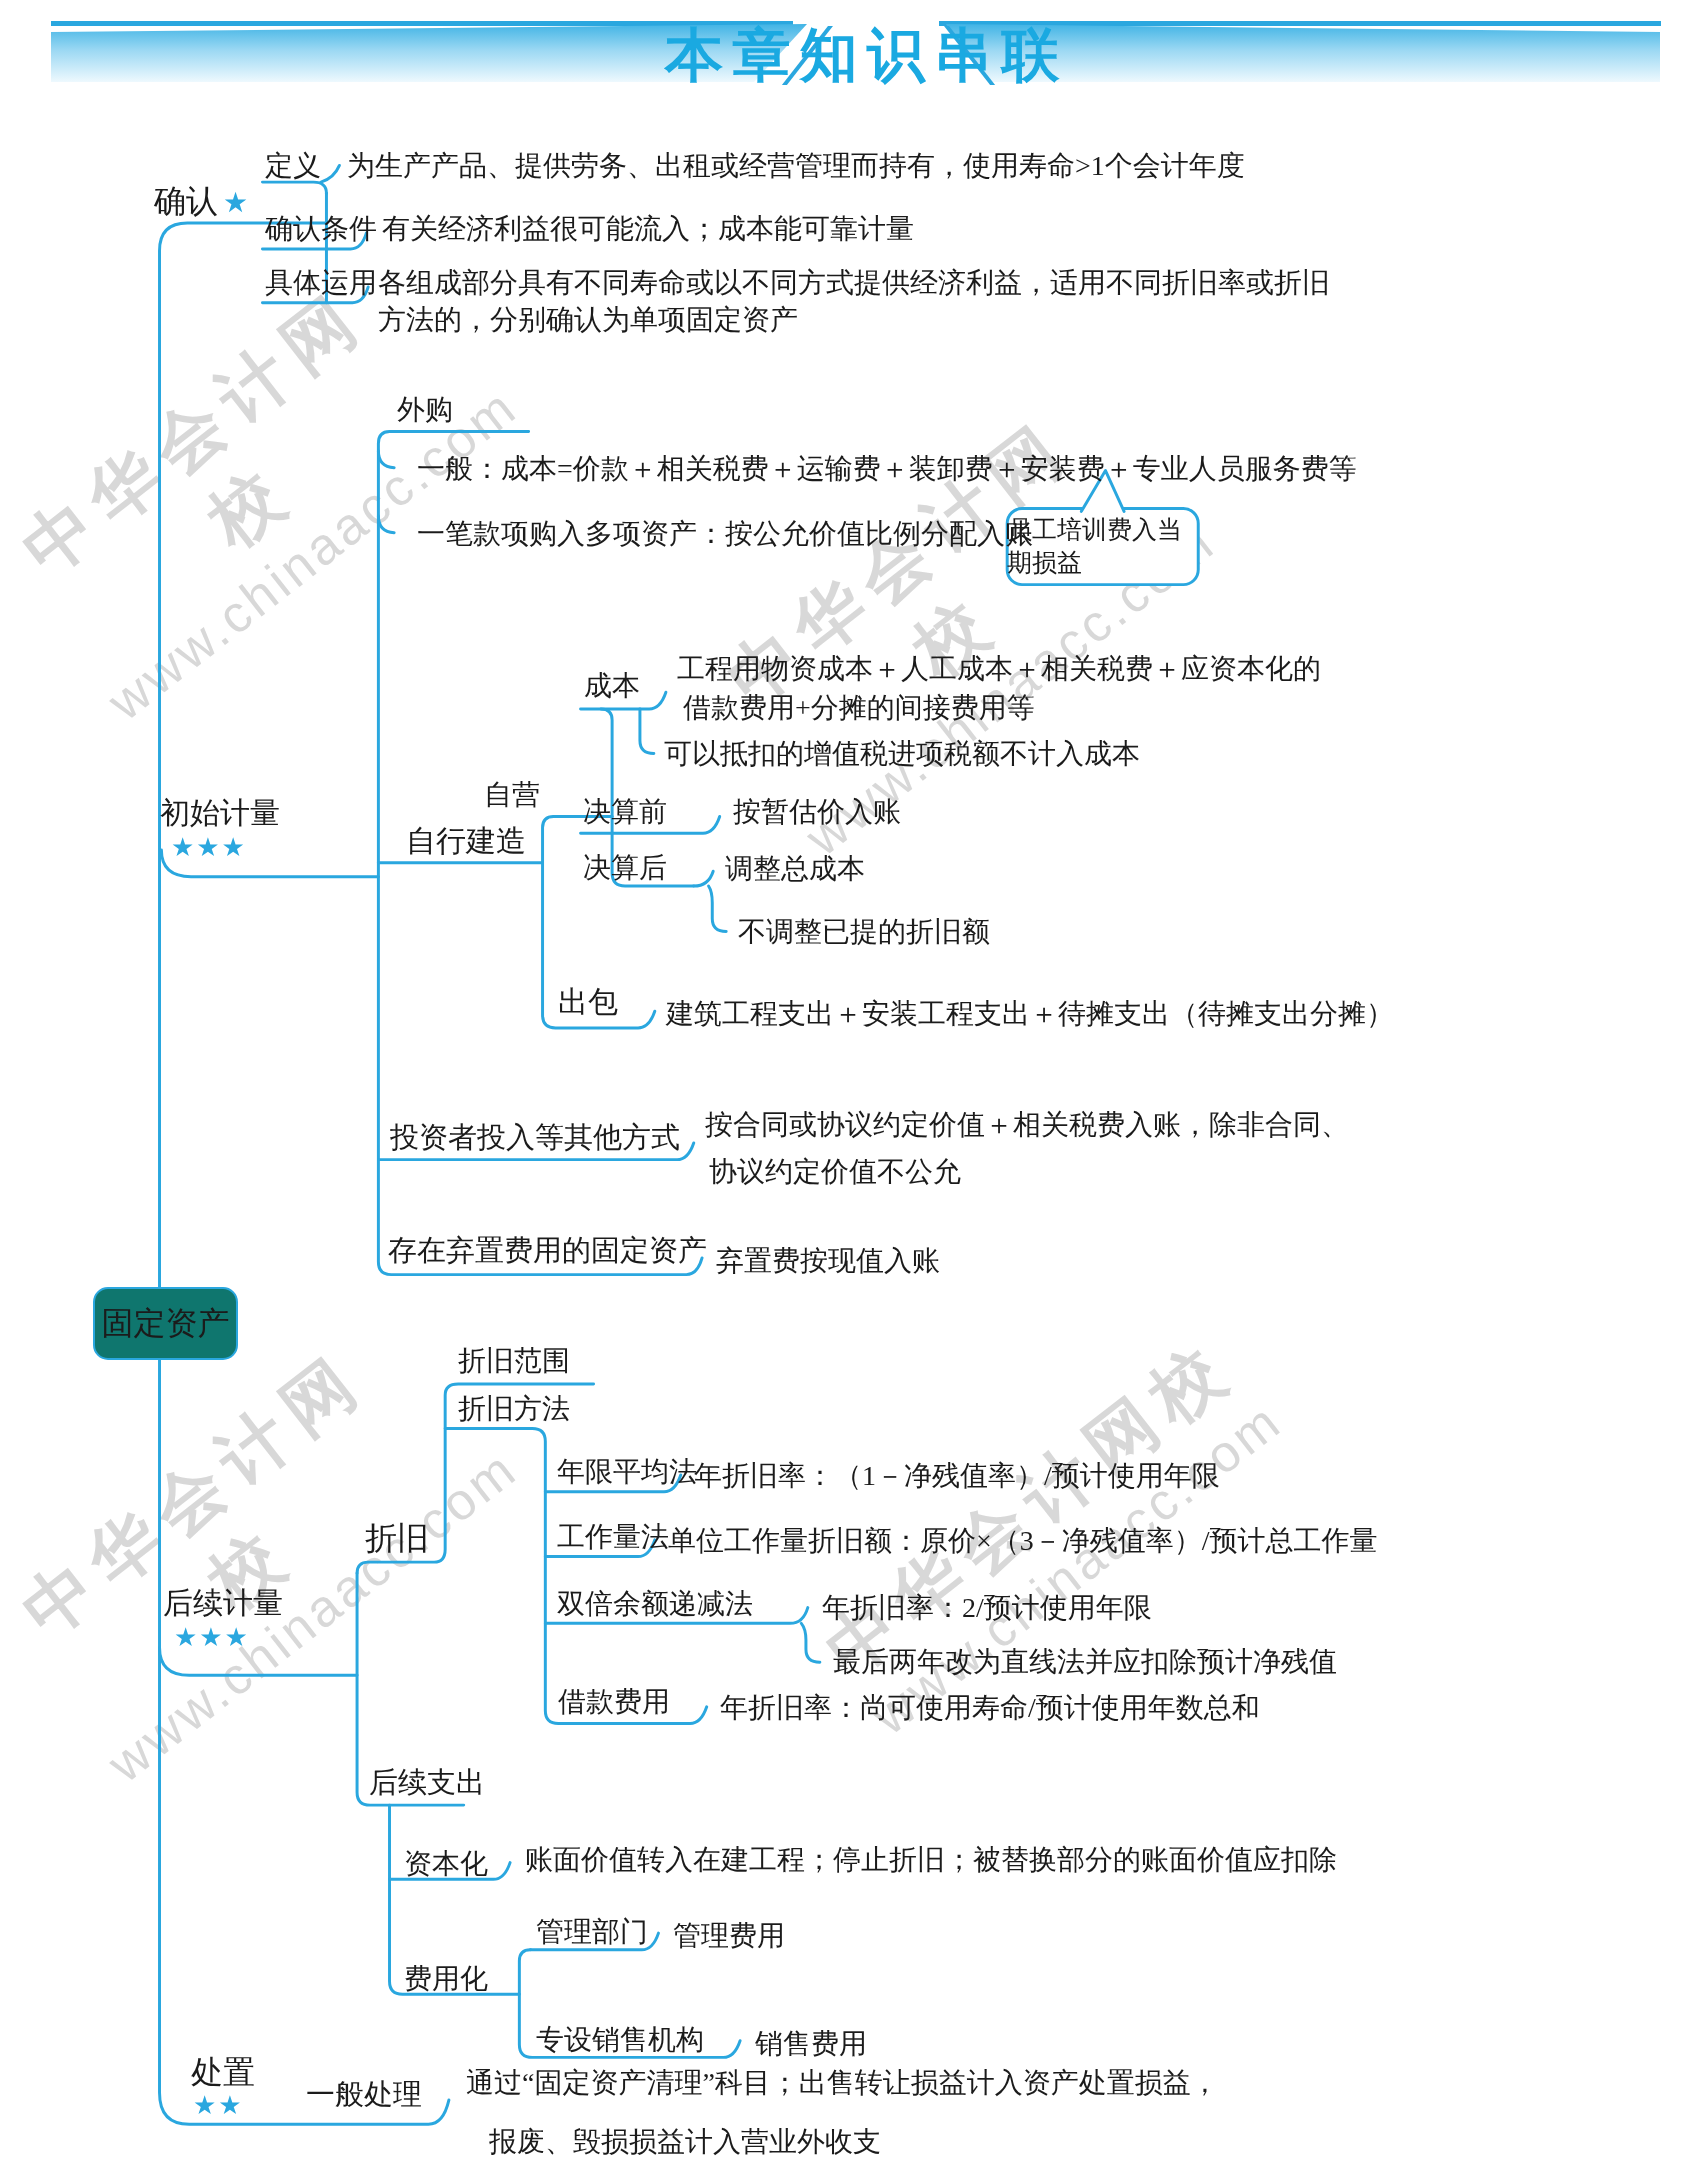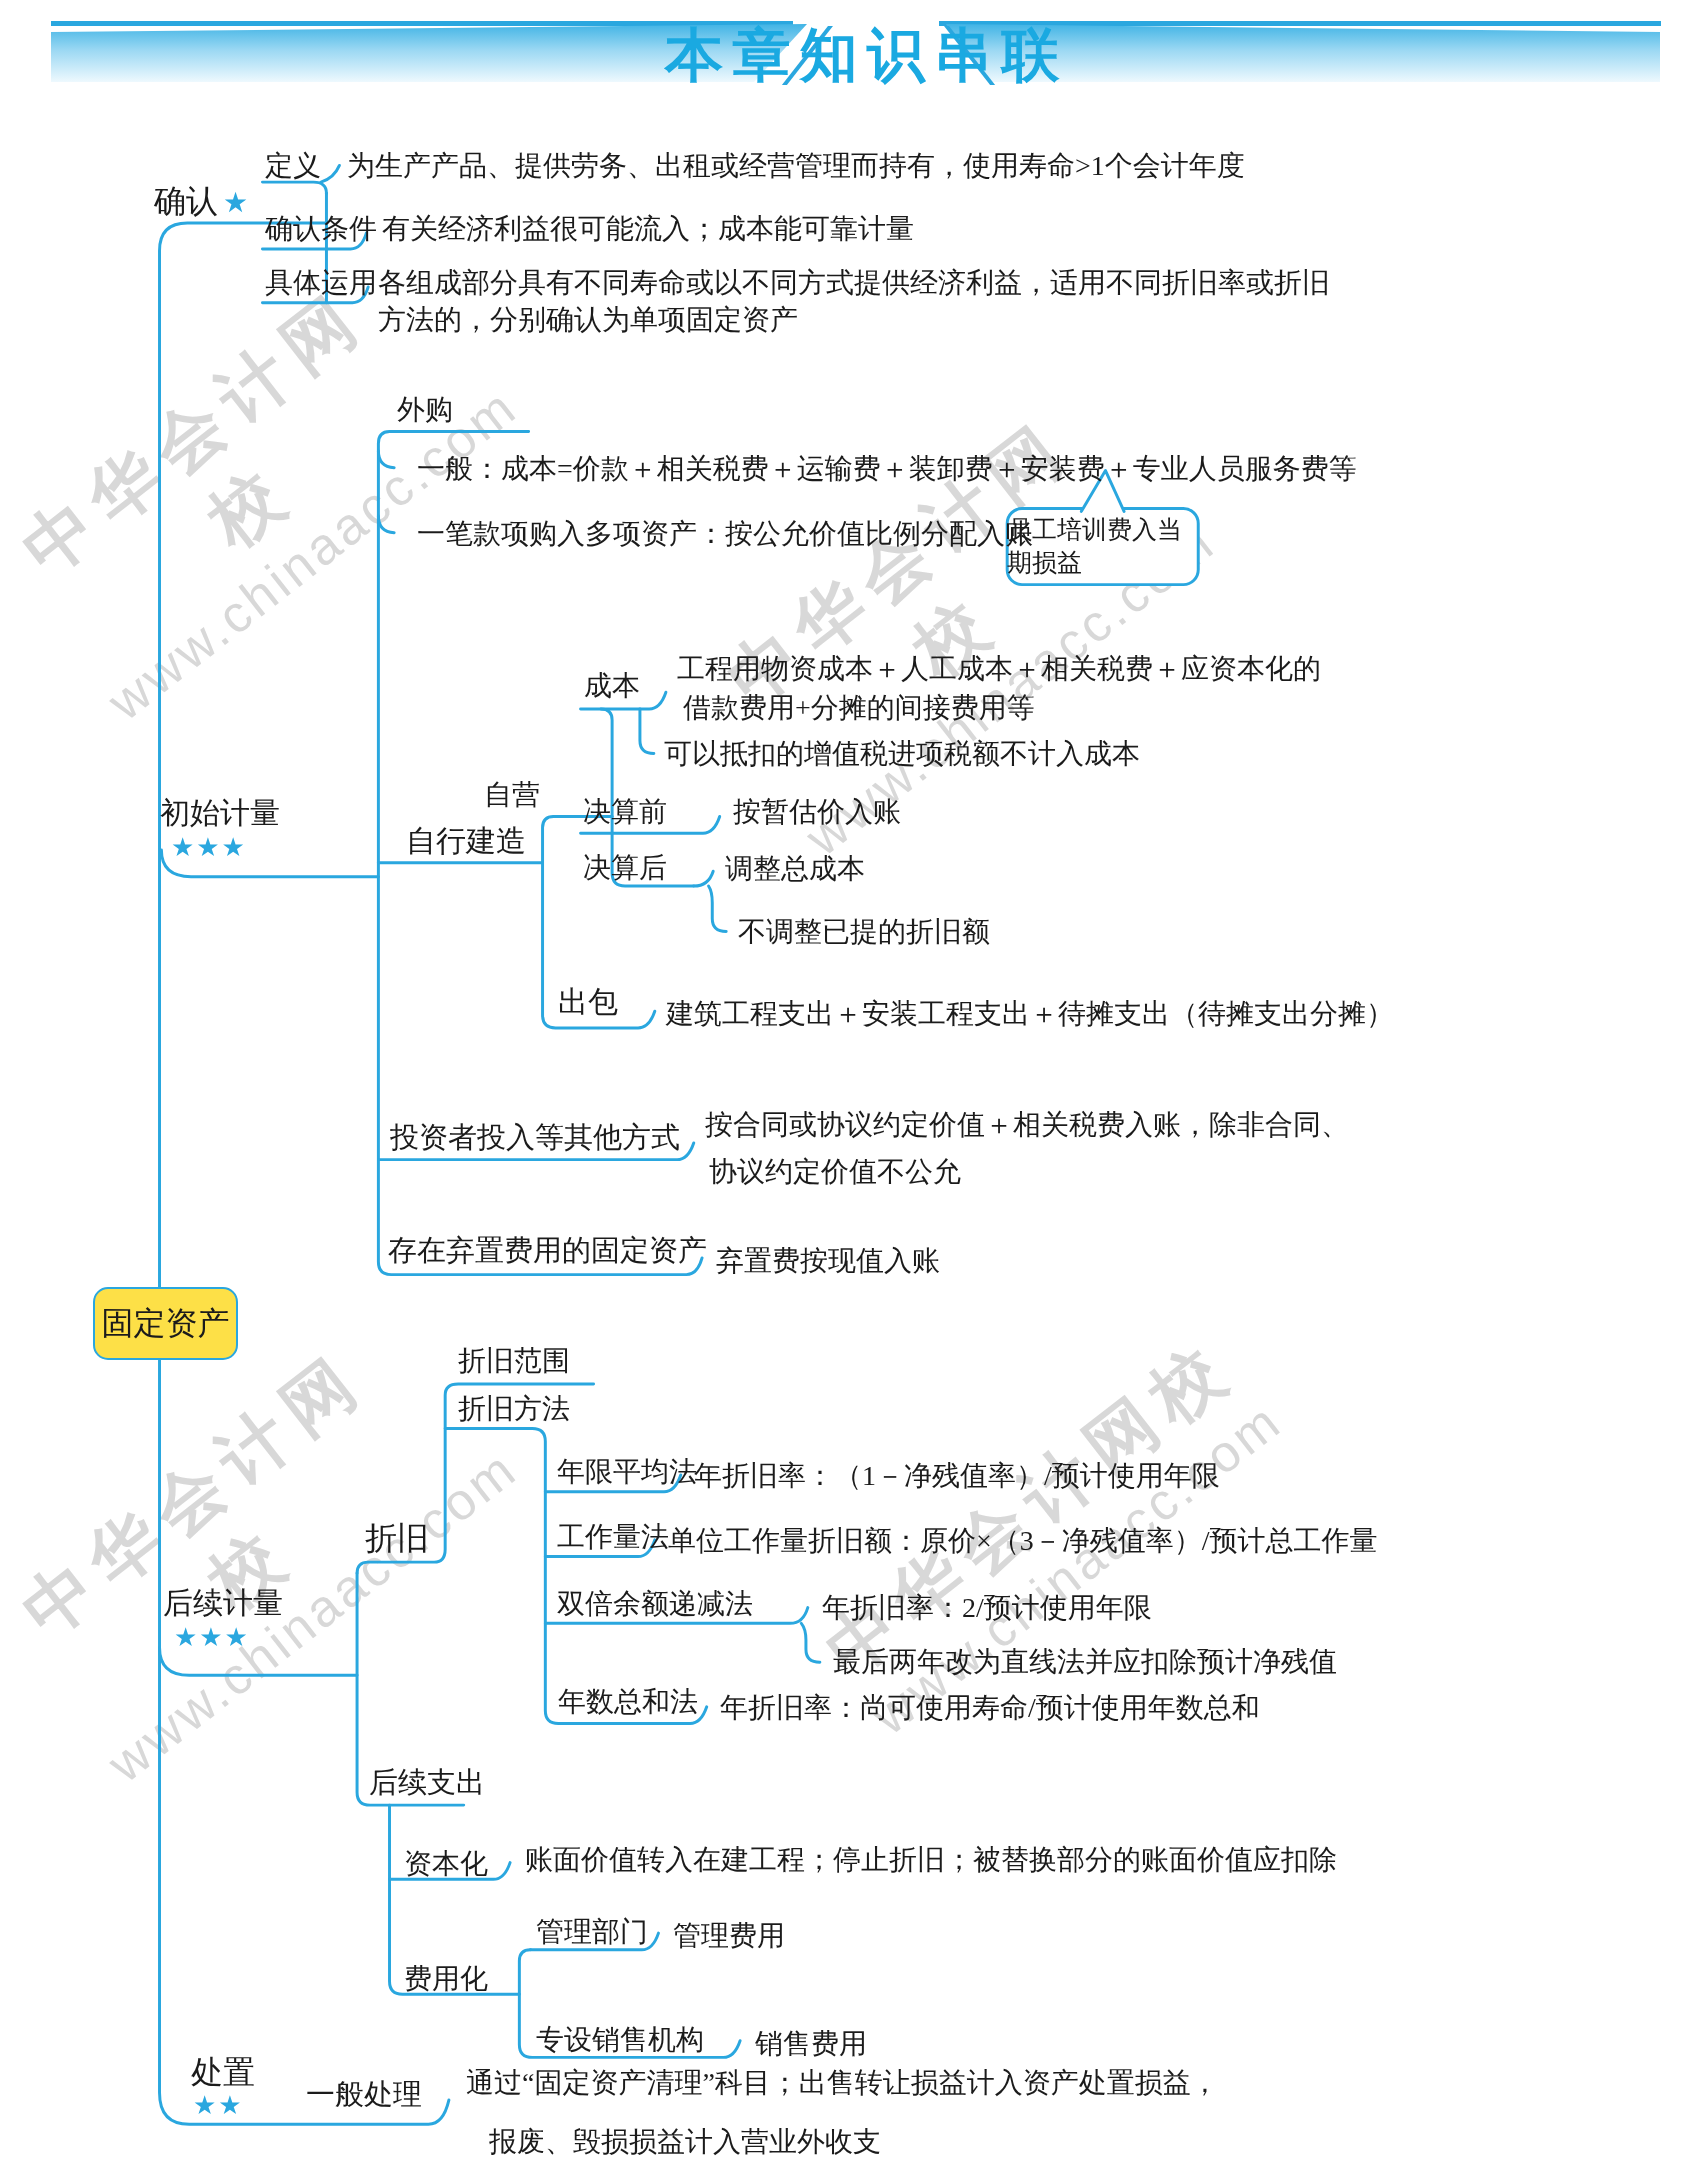--- a/index.html
+++ b/index.html
@@ -7,21 +7,21 @@
           font-family:"Liberation Serif","DejaVu Serif",serif;color:#1b1b1b;}
   .t{position:absolute;white-space:nowrap;line-height:1.12;font-size:28px;}
   .fs27{font-size:25px}.fs31{font-size:29px}.fs32{font-size:30px}.fs34{font-size:32px}
   .star{color:#2aa7df;letter-spacing:1.9px;font-family:"DejaVu Sans",sans-serif;}
   .wm{position:absolute;transform:rotate(-38deg);color:#9a9a9a;opacity:.38;text-align:center;
       font-family:"Liberation Sans",sans-serif;pointer-events:none;}
   .wm .l1{font-size:69px;letter-spacing:13px;font-weight:bold;}
   .wm .l2{font-size:52px;letter-spacing:3.7px;}
   #svgLayer{position:absolute;left:0;top:0;}
   .rootbox{position:absolute;left:93px;top:1287px;width:141px;height:69px;border:2.8px solid #2aa7df;
-           border-radius:15px;background:#fde047;display:flex;align-items:center;justify-content:center;
+           border-radius:15px;background:#0f766e;display:flex;align-items:center;justify-content:center;
            font-size:32px;}
   .callout{position:absolute;left:1007px;top:508px;width:191px;height:76px;display:flex;
            align-items:center;justify-content:center;}
   
   .band{position:absolute;top:24px;height:58px;}
   .bandL{left:51px;width:756px;background:linear-gradient(180deg,#41b4e5 0%,#9bd8f3 45%,#eef9fe 100%);
          clip-path:polygon(0 14%,100% 0,93% 100%,0 100%);}
   .bandR{left:935px;width:725px;background:linear-gradient(180deg,#41b4e5 0%,#9bd8f3 45%,#eef9fe 100%);
          clip-path:polygon(1.5% 0,100% 14%,100% 100%,7.5% 100%);}
   .topline{position:absolute;height:4.6px;background:#2aa7df;top:21.3px;}
@@ -147,21 +147,21 @@
   <div class="t fs34" style="left:365px;top:1521px;">折旧</div>
   <div class="t" style="left:458px;top:1345px;">折旧范围</div>
   <div class="t" style="left:458px;top:1393px;">折旧方法</div>
   <div class="t" style="left:557px;top:1456px;">年限平均法</div>
   <div class="t" style="left:694px;top:1460px;">年折旧率：（1－净残值率）/预计使用年限</div>
   <div class="t" style="left:557px;top:1521px;">工作量法</div>
   <div class="t" style="left:668px;top:1525px;">单位工作量折旧额：原价×（3－净残值率）/预计总工作量</div>
   <div class="t" style="left:557px;top:1588px;">双倍余额递减法</div>
   <div class="t" style="left:822px;top:1592px;">年折旧率：2/预计使用年限</div>
   <div class="t" style="left:833px;top:1646px;">最后两年改为直线法并应扣除预计净残值</div>
-  <div class="t" style="left:558px;top:1686px;">年数总和法</div>
+  <div class="t" style="left:558px;top:1686px;">借款费用</div>
   <div class="t" style="left:720px;top:1692px;">年折旧率：尚可使用寿命/预计使用年数总和</div>
 
   <div class="t fs31" style="left:369px;top:1766px;">后续支出</div>
   <div class="t" style="left:404px;top:1848px;">资本化</div>
   <div class="t" style="left:525px;top:1844px;">账面价值转入在建工程；停止折旧；被替换部分的账面价值应扣除</div>
   <div class="t" style="left:404px;top:1963px;">费用化</div>
   <div class="t" style="left:536px;top:1916px;">管理部门</div>
   <div class="t" style="left:673px;top:1920px;">管理费用</div>
   <div class="t" style="left:536px;top:2024px;">专设销售机构</div>
   <div class="t" style="left:755px;top:2028px;">销售费用</div>

